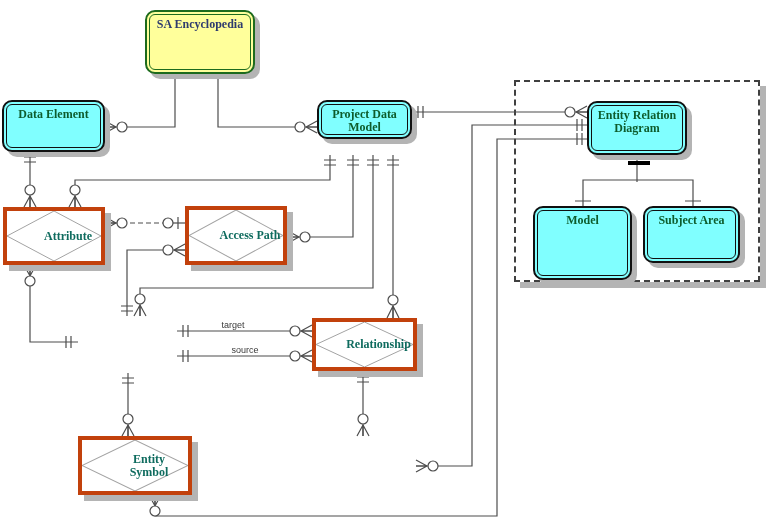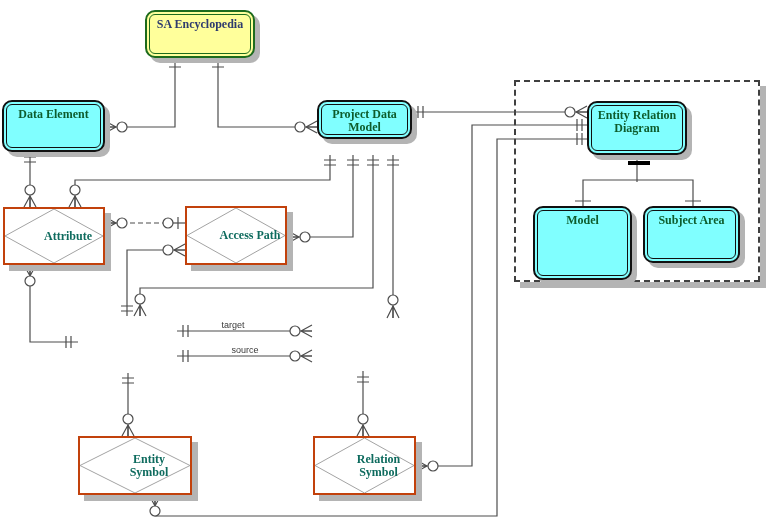--- a/index.html
+++ b/index.html
@@ -16,21 +16,21 @@
        border-radius:10px;box-shadow:5px 5px 0 var(--shadow,#b4b4b4);
        display:flex;justify-content:center;box-sizing:border-box;padding-top:6px;}
   .box::before{content:"";position:absolute;inset:2px;border:1px solid #101010;
        border-radius:6px;pointer-events:none;}
   .box.yellow{background:var(--yellow-fill,#ffff9b);border-color:var(--green-border,#1d6b1d);}
   .box.yellow::before{border-color:var(--green-border,#1d6b1d);}
   .nlabel{font-weight:bold;font-size:12px;line-height:13px;text-align:center;
           color:var(--box-text,#0d5c2c);}
   .box.yellow .nlabel{color:var(--sa-text,#2e3b6e);}
   
-  .diamond{position:absolute;background:#fff;border:2px solid #c2410c;
+  .diamond{position:absolute;background:#fff;border:4px solid #c2410c;
        box-shadow:6px 6px 0 var(--shadow,#b4b4b4);display:flex;align-items:center;
        justify-content:center;box-sizing:border-box;padding-left:28px;}
   .diamond svg.dshape{position:absolute;left:0;top:0;width:100%;height:100%;}
   .diamond .nlabel{position:relative;max-width:66px;color:var(--diamond-text,#0e6b5e);}
   
   .groupbox{position:absolute;left:514px;top:80px;width:246px;height:202px;
        background:#fff;border:2px dashed #3f3f3f;box-sizing:border-box;
        box-shadow:6px 6px 0 var(--shadow,#b4b4b4);}
   
   .edge-label{position:absolute;font-family:"Liberation Sans",sans-serif;font-size:9px;
@@ -121,21 +121,21 @@
       <circle class="opt-circle" cx="30" cy="281" r="5"></circle>
       <circle class="opt-circle" cx="295" cy="331" r="5"></circle>
       <circle class="opt-circle" cx="295" cy="356" r="5"></circle>
       <circle class="opt-circle" cx="128" cy="419" r="5"></circle>
       <circle class="opt-circle" cx="363" cy="419" r="5"></circle>
       <circle class="opt-circle" cx="155" cy="511" r="5"></circle>
       <circle class="opt-circle" cx="433" cy="466" r="5"></circle>
     </g>
   </svg>
 
-  <div class="box yellow" style="left:145px;top:10px;width:110px;height:48px">
+  <div class="box yellow" style="left:145px;top:10px;width:110px;height:64px">
     <span class="nlabel">SA Encyclopedia</span>
   </div>
 
   <div class="box" style="left:2px;top:100px;width:103px;height:52px">
     <span class="nlabel">Data Element</span>
   </div>
 
   <div class="box" style="left:317px;top:100px;width:95px;height:39px">
     <span class="nlabel">Project Data Model</span>
   </div>
@@ -160,31 +160,31 @@
     <span class="nlabel">Attribute</span>
   </div>
 
   <div class="diamond" style="left:185px;top:206px;width:102px;height:59px">
     <svg class="dshape" viewBox="0 0 100 60" preserveAspectRatio="none">
       <polygon points="50,0 100,30 50,60 0,30" fill="none" stroke="#a3a3a3" stroke-width="1" vector-effect="non-scaling-stroke"></polygon>
     </svg>
     <span class="nlabel">Access Path</span>
   </div>
 
+  <div class="diamond" style="left:312px;top:318px;width:105px;height:53px">
+    <svg class="dshape" viewBox="0 0 100 60" preserveAspectRatio="none">
+      <polygon points="50,0 100,30 50,60 0,30" fill="none" stroke="#a3a3a3" stroke-width="1" vector-effect="non-scaling-stroke"></polygon>
+    </svg>
+    <span class="nlabel" style="max-width:90px">Relationship</span>
+  </div>
 
   <div class="diamond" style="left:78px;top:436px;width:114px;height:59px">
     <svg class="dshape" viewBox="0 0 100 60" preserveAspectRatio="none">
       <polygon points="50,0 100,30 50,60 0,30" fill="none" stroke="#a3a3a3" stroke-width="1" vector-effect="non-scaling-stroke"></polygon>
     </svg>
     <span class="nlabel">Entity Symbol</span>
   </div>
 
-  <div class="diamond" style="left:313px;top:436px;width:103px;height:59px">
-    <svg class="dshape" viewBox="0 0 100 60" preserveAspectRatio="none">
-      <polygon points="50,0 100,30 50,60 0,30" fill="none" stroke="#a3a3a3" stroke-width="1" vector-effect="non-scaling-stroke"></polygon>
-    </svg>
-    <span class="nlabel">Relation Symbol</span>
-  </div>
 
   <span class="edge-label" style="left:207px;top:320px">target</span>
   <span class="edge-label" style="left:219px;top:345px">source</span>
 
 </div>
 
 </body></html>

